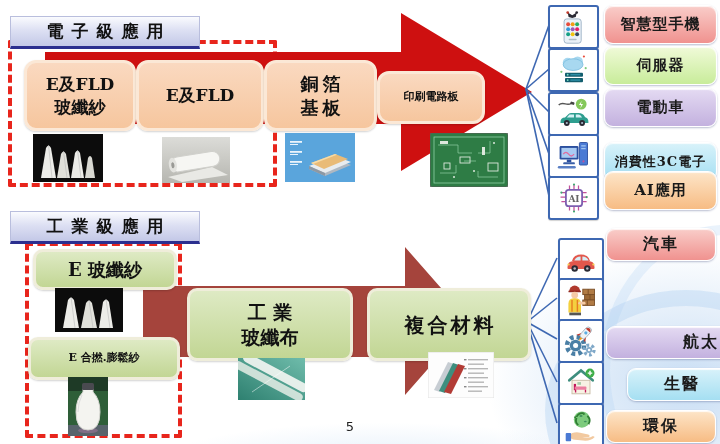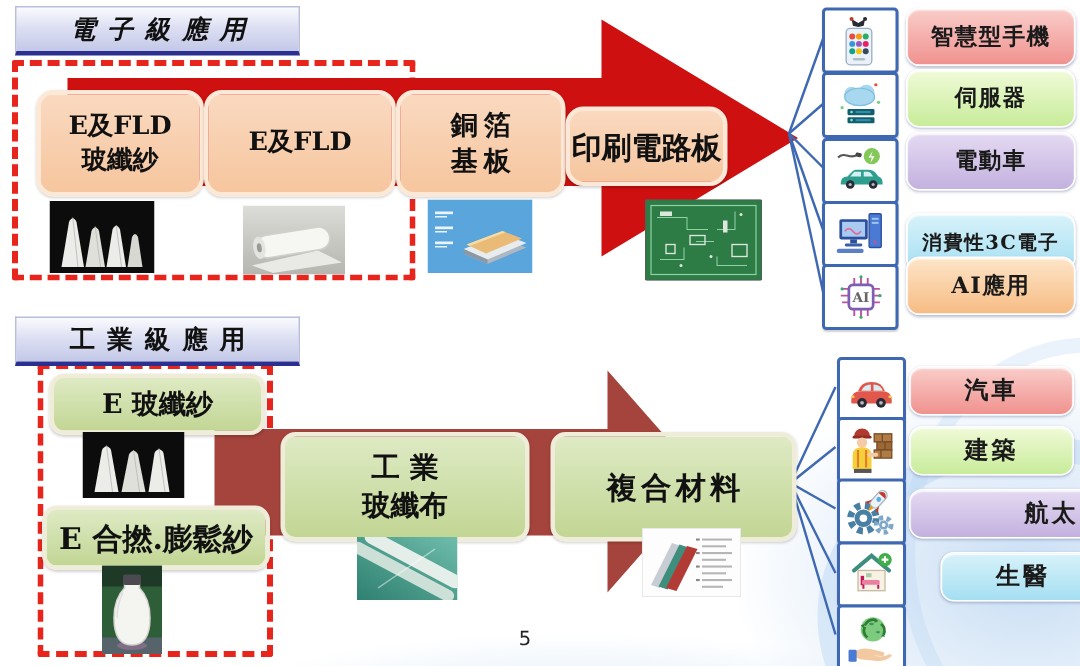--- a/index.html
+++ b/index.html
@@ -25,21 +25,21 @@
   .dashed{border:4px dashed var(--dashed_red);border-radius:2px;}
   
   .pbox{background:linear-gradient(180deg,#FAD9C0,var(--box_peach));
         border:3px solid var(--box_peach_border);border-radius:12px;
         display:flex;flex-direction:column;align-items:center;justify-content:center;
         font-weight:bold;line-height:1.3;box-shadow:0 1px 2px rgba(0,0,0,.18);}
   .gbox{background:linear-gradient(180deg,var(--box_green_top),var(--box_green_bot));
         border:3px solid var(--box_green_border);border-radius:10px;
         display:flex;flex-direction:column;align-items:center;justify-content:center;
         font-weight:bold;line-height:1.3;box-shadow:0 1px 2px rgba(0,0,0,.18);}
-  .fs17{font-size:17px;} .fs15{font-size:20px;} .fs18{font-size:18px;}
+  .fs17{font-size:17px;} .fs15{font-size:11px;} .fs18{font-size:18px;}
   .fs19{font-size:19px;} .fs20{font-size:20px;letter-spacing:3px;text-indent:3px;}
   .ls4{letter-spacing:4px;text-indent:4px;}
   
   .tile{background:#fff;border:2px solid var(--tile_border);border-radius:3px;
         display:flex;align-items:center;justify-content:center;box-shadow:0 1px 1px rgba(0,0,0,.18);}
   
   .pill{border-radius:9px;display:flex;align-items:center;justify-content:center;
         font-weight:bold;font-size:15px;letter-spacing:1px;color:#1a1a1a;
         border:1px solid #FFFFFF;
         box-shadow:0 1px 2px rgba(100,110,150,.45), inset 0 1px 1px rgba(255,255,255,.85);}
@@ -78,21 +78,21 @@
     </g>
     <g stroke="#3E68B2" stroke-width="1.6">
       <path d="M527 322 L557 258"></path>
         <path d="M527 322 L557 298"></path>
         <path d="M527 322 L557 339"></path>
       <path d="M527 322 L557 382"></path>
         <path d="M527 322 L557 423"></path>
     </g>
   </svg>
 
-  <div class="abs sec-header" style="left:10px;top:4px;font-style:italic;">電子級應用</div>
+  <div class="abs sec-header" style="left:10px;top:16px;">電子級應用</div>
 
   <div class="abs pbox fs17" style="left:24px;top:60px;width:106px;height:65px;">
     <span>E及FLD</span>
     <span>玻纖紗</span>
   </div>
   <div class="abs pbox fs17" style="left:136px;top:60px;width:122px;height:65px;">
     <span>E及FLD</span>
   </div>
   <div class="abs pbox fs18 ls4" style="left:264px;top:60px;width:107px;height:65px;">
     <span>銅箔</span>
@@ -350,40 +350,39 @@
       <path d="M12.5 20.5 q2-4.5 7-4.5 v4.5 z" fill="#D6EDF5"></path>
       <path d="M21.5 20.5 v-4.5 q5 0 7 4.5 z" fill="#D6EDF5"></path>
       <rect x="5" y="24" width="2.5" height="2" rx="1" fill="#F7D154"></rect>
         <rect x="32.5" y="24" width="2.5" height="2" rx="1" fill="#F7D154"></rect>
       <circle cx="13" cy="29.5" r="3.6" fill="#2A2A34"></circle>
         <circle cx="27" cy="29.5" r="3.6" fill="#2A2A34"></circle>
       <circle cx="13" cy="29.5" r="1.4" fill="#B8B8C0"></circle>
         <circle cx="27" cy="29.5" r="1.4" fill="#B8B8C0"></circle>
     </svg>
   </div>
-  <div class="abs pill pink big" style="left:606px;top:244px;width:108px;height:31px;">汽車</div>
+  <div class="abs pill pink big" style="left:606px;top:228px;width:108px;height:31px;">汽車</div>
 
   <div class="abs tile" style="left:558px;top:278px;width:42px;height:40px;">
     <svg width="36" height="36" viewBox="0 0 40 40">
       <g stroke="#7A4E26" fill="#B07B45">
         <rect x="22" y="8" width="13" height="6"></rect>
           <rect x="24" y="14" width="11" height="6" fill="#9A6836"></rect>
         <rect x="22" y="20" width="13" height="6"></rect>
       </g>
       <path d="M28 8 v6 M30 14 v6 M27 20 v6" stroke="#7A4E26"></path>
       <path d="M7 10 a6 6 0 0 1 12 0 z" fill="#B03A2E"></path>
       <rect x="6" y="9.5" width="14" height="2" rx="1" fill="#922B21"></rect>
       <circle cx="13" cy="14.5" r="3.8" fill="#F5CBA7"></circle>
       <path d="M6 34 v-10 q0-6 7-6 q7 0 7 6 v10 z" fill="#F4D03F"></path>
       <path d="M10 20 v13 M16 20 v13" stroke="#E67E22" stroke-width="1.6"></path>
       <rect x="17" y="22" width="8" height="3" rx="1.5" fill="#F5CBA7"></rect>
       <rect x="7" y="34" width="13" height="3" fill="#555"></rect>
     </svg>
   </div>
-  <div class="abs pill green big" style="left:606px;top:284px;width:108px;height:31px;">建築</div>
 
   <div class="abs tile" style="left:558px;top:319px;width:42px;height:40px;">
     <svg width="36" height="36" viewBox="0 0 40 40">
       <circle cx="14" cy="25" r="9.5" fill="none" stroke="#4A7FA5" stroke-width="5" stroke-dasharray="4.2 3.4"></circle>
       <circle cx="14" cy="25" r="6.5" fill="#4A7FA5"></circle>
         <circle cx="14" cy="25" r="2.8" fill="#fff"></circle>
       <circle cx="29" cy="30" r="5.5" fill="none" stroke="#7FA8C8" stroke-width="3.6" stroke-dasharray="3 2.6"></circle>
       <circle cx="29" cy="30" r="3.4" fill="#7FA8C8"></circle>
         <circle cx="29" cy="30" r="1.4" fill="#fff"></circle>
       <g transform="rotate(42 22 14)">
@@ -414,16 +413,17 @@
   <div class="abs tile" style="left:558px;top:403px;width:42px;height:40px;">
     <svg width="36" height="36" viewBox="0 0 40 40">
       <circle cx="21" cy="14" r="9" fill="#7DCB7D"></circle>
       <path d="M18 10 q2-2 4 0 q-2 2-4 0z M23 16 q2-1.5 3.5 0 q-1.5 2-3.5 0z" fill="#3E8E5E"></path>
       <path d="M15 11 q3-5 8-4 M27 10 q4 3 2 8 M17 20 q-4-3-2-8" stroke="#2E7D32" stroke-width="2" fill="none"></path>
       <path d="M23 6 l2 2 -3 1z M29 17 l-2 2 3 .5z M14 13 l1 -3 -3 1z" fill="#2E7D32"></path>
       <path d="M6 32 q5-5 13-3.5 l9 2 q2 .6 1.5 2 q-.4 1.4-2.2 1.2 l-6-.4 q8 2 12-1 l2 1 q-5 5-13 4 l-9-1 q-4 0-7.3-4.3z" fill="#F2C9A0"></path>
       <rect x="3" y="29" width="6" height="9" rx="1" fill="#4A7AD4"></rect>
     </svg>
   </div>
+  <div class="abs pill orange big" style="left:606px;top:410px;width:108px;height:31px;">環保</div>
 
   <div class="abs pagenum" style="left:340px;top:419px;width:20px;text-align:center;">5</div>
 
 </div>
 
 </body></html>

